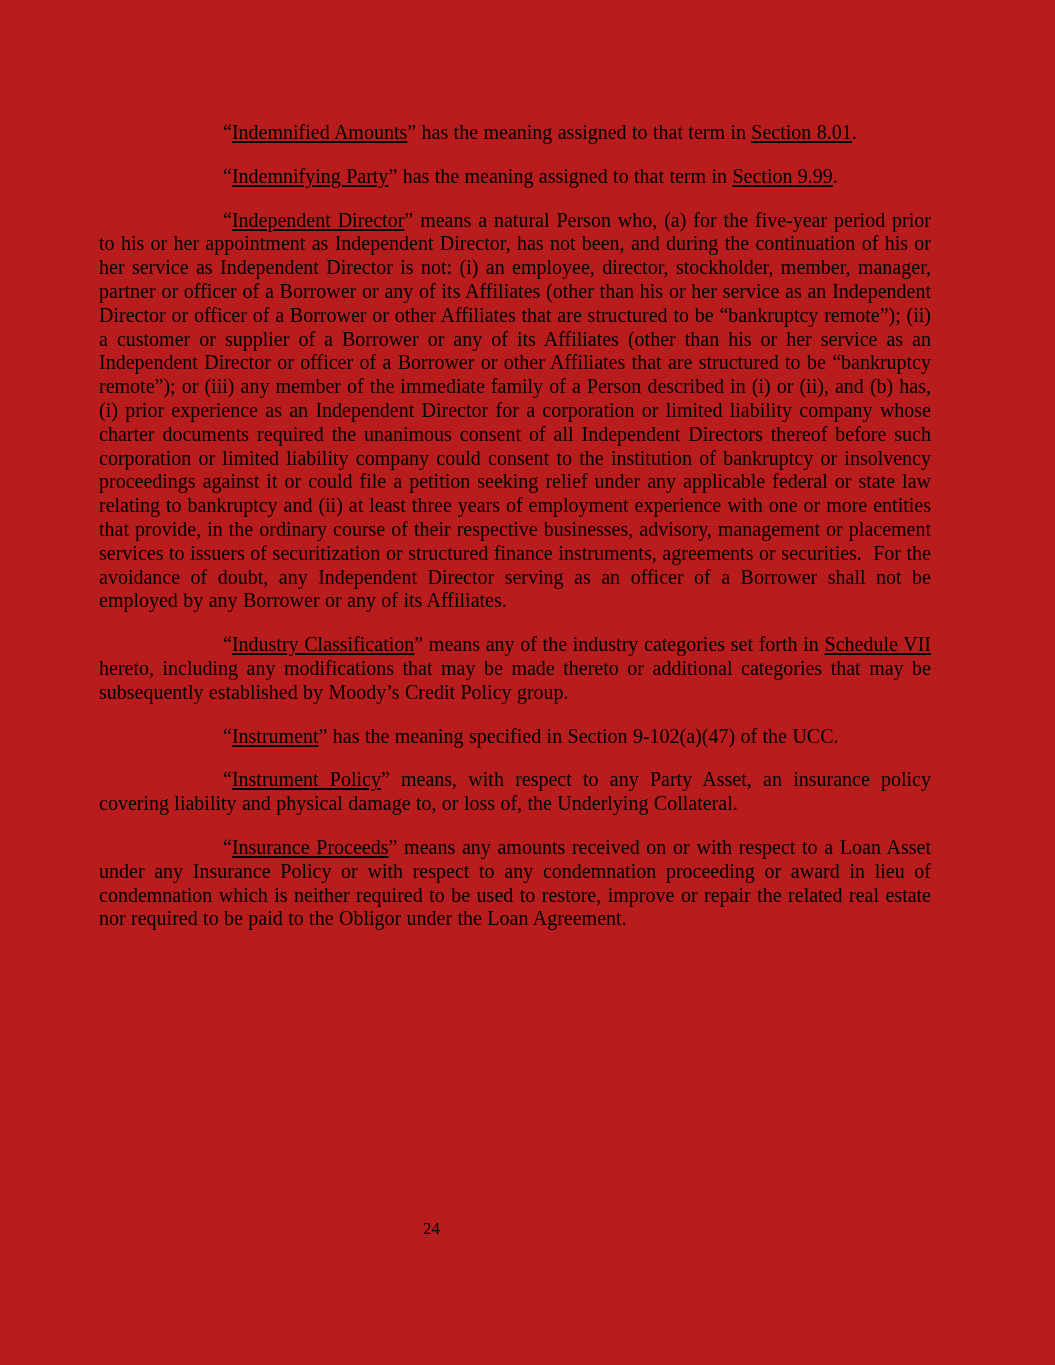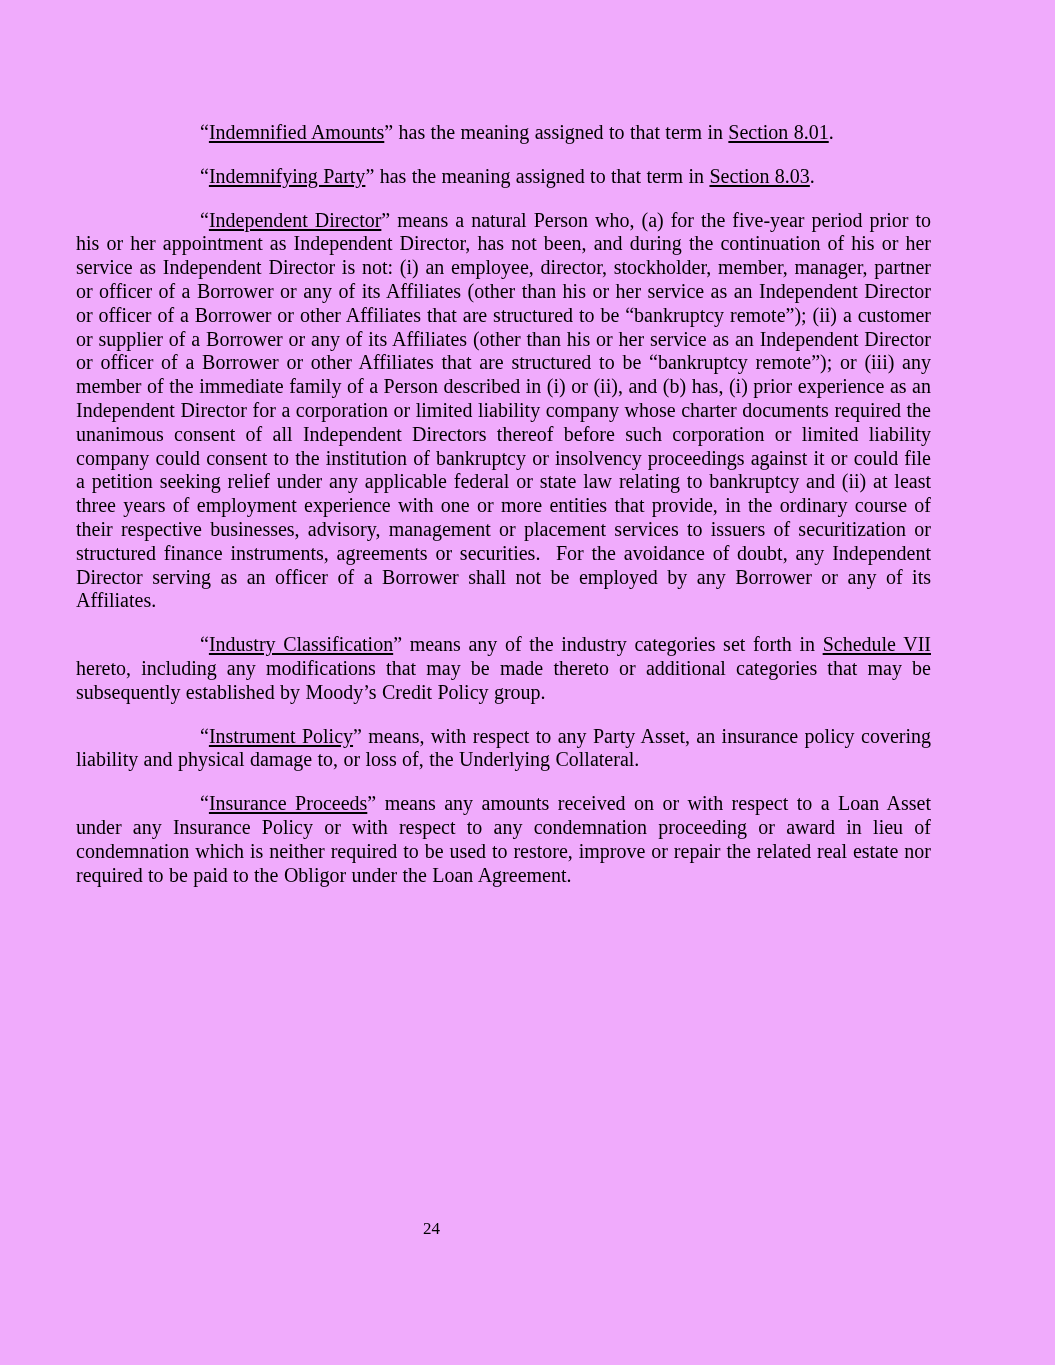--- a/index.html
+++ b/index.html
@@ -15,22 +15,22 @@
     font-family: "Liberation Serif", "DejaVu Serif", serif;
     color: #000000;
   }
   .page {
     position: absolute;
     top: 0;
     left: 0;
     width: 1055px;
     height: 1365px;
     box-sizing: border-box;
-    padding: 121px 124px 0 76px;
-    background: #f0abfc;
+    padding: 121px 124px 0 99px;
+    background: #b91c1c;
   }
   .para {
     font-size: 20px;
     line-height: 23.8px;
     text-align: justify;
     text-indent: 124px;
     margin: 0 0 20px 0;
     word-spacing: 0.02em;
   }
   .para span.u {
@@ -46,21 +46,22 @@
     font-size: 17px;
     line-height: 20px;
   }
 </style>
 </head>
 <body>
 
 <div class="page">
   <div id="doc-body">
       <p class="para"><span>“</span><span class="u">Indemnified Amounts</span><span>” has the meaning assigned to that term in </span><span class="u">Section 8.01</span><span>.</span></p>
-      <p class="para"><span>“</span><span class="u">Indemnifying Party</span><span>” has the meaning assigned to that term in </span><span class="u">Section 8.03</span><span>.</span></p>
+      <p class="para"><span>“</span><span class="u">Indemnifying Party</span><span>” has the meaning assigned to that term in </span><span class="u">Section 9.99</span><span>.</span></p>
       <p class="para"><span>“</span><span class="u">Independent Director</span><span>” means a natural Person who, (a) for the five-year period prior to his or her appointment as Independent Director, has not been, and during the continuation of his or her service as Independent Director is not: (i) an employee, director, stockholder, member, manager, partner or officer of a Borrower or any of its Affiliates (other than his or her service as an Independent Director or officer of a Borrower or other Affiliates that are structured to be “bankruptcy remote”); (ii) a customer or supplier of a Borrower or any of its Affiliates (other than his or her service as an Independent Director or officer of a Borrower or other Affiliates that are structured to be “bankruptcy remote”); or (iii) any member of the immediate family of a Person described in (i) or (ii), and (b) has, (i) prior experience as an Independent Director for a corporation or limited liability company whose charter documents required the unanimous consent of all Independent Directors thereof before such corporation or limited liability company could consent to the institution of bankruptcy or insolvency proceedings against it or could file a petition seeking relief under any applicable federal or state law relating to bankruptcy and (ii) at least three years of employment experience with one or more entities that provide, in the ordinary course of their respective businesses, advisory, management or placement services to issuers of securitization or structured finance instruments, agreements or securities.&nbsp; For the avoidance of doubt, any Independent Director serving as an officer of a Borrower shall not be employed by any Borrower or any of its Affiliates.</span></p>
       <p class="para"><span>“</span><span class="u">Industry Classification</span><span>” means any of the industry categories set forth in </span><span class="u">Schedule VII</span><span> hereto, including any modifications that may be made thereto or additional categories that may be subsequently established by Moody’s Credit Policy group.</span></p>
+      <p class="para"><span>“</span><span class="u">Instrument</span><span>” has the meaning specified in Section 9-102(a)(47) of the UCC.</span></p>
       <p class="para"><span>“</span><span class="u">Instrument Policy</span><span>” means, with respect to any Party Asset, an insurance policy covering liability and physical damage to, or loss of, the Underlying Collateral.</span></p>
       <p class="para"><span>“</span><span class="u">Insurance Proceeds</span><span>” means any amounts received on or with respect to a Loan Asset under any Insurance Policy or with respect to any condemnation proceeding or award in lieu of condemnation which is neither required to be used to restore, improve or repair the related real estate nor required to be paid to the Obligor under the Loan Agreement.</span></p>
     </div>
 </div>
 
 <div class="page-number">24</div>
 
 </body></html>

